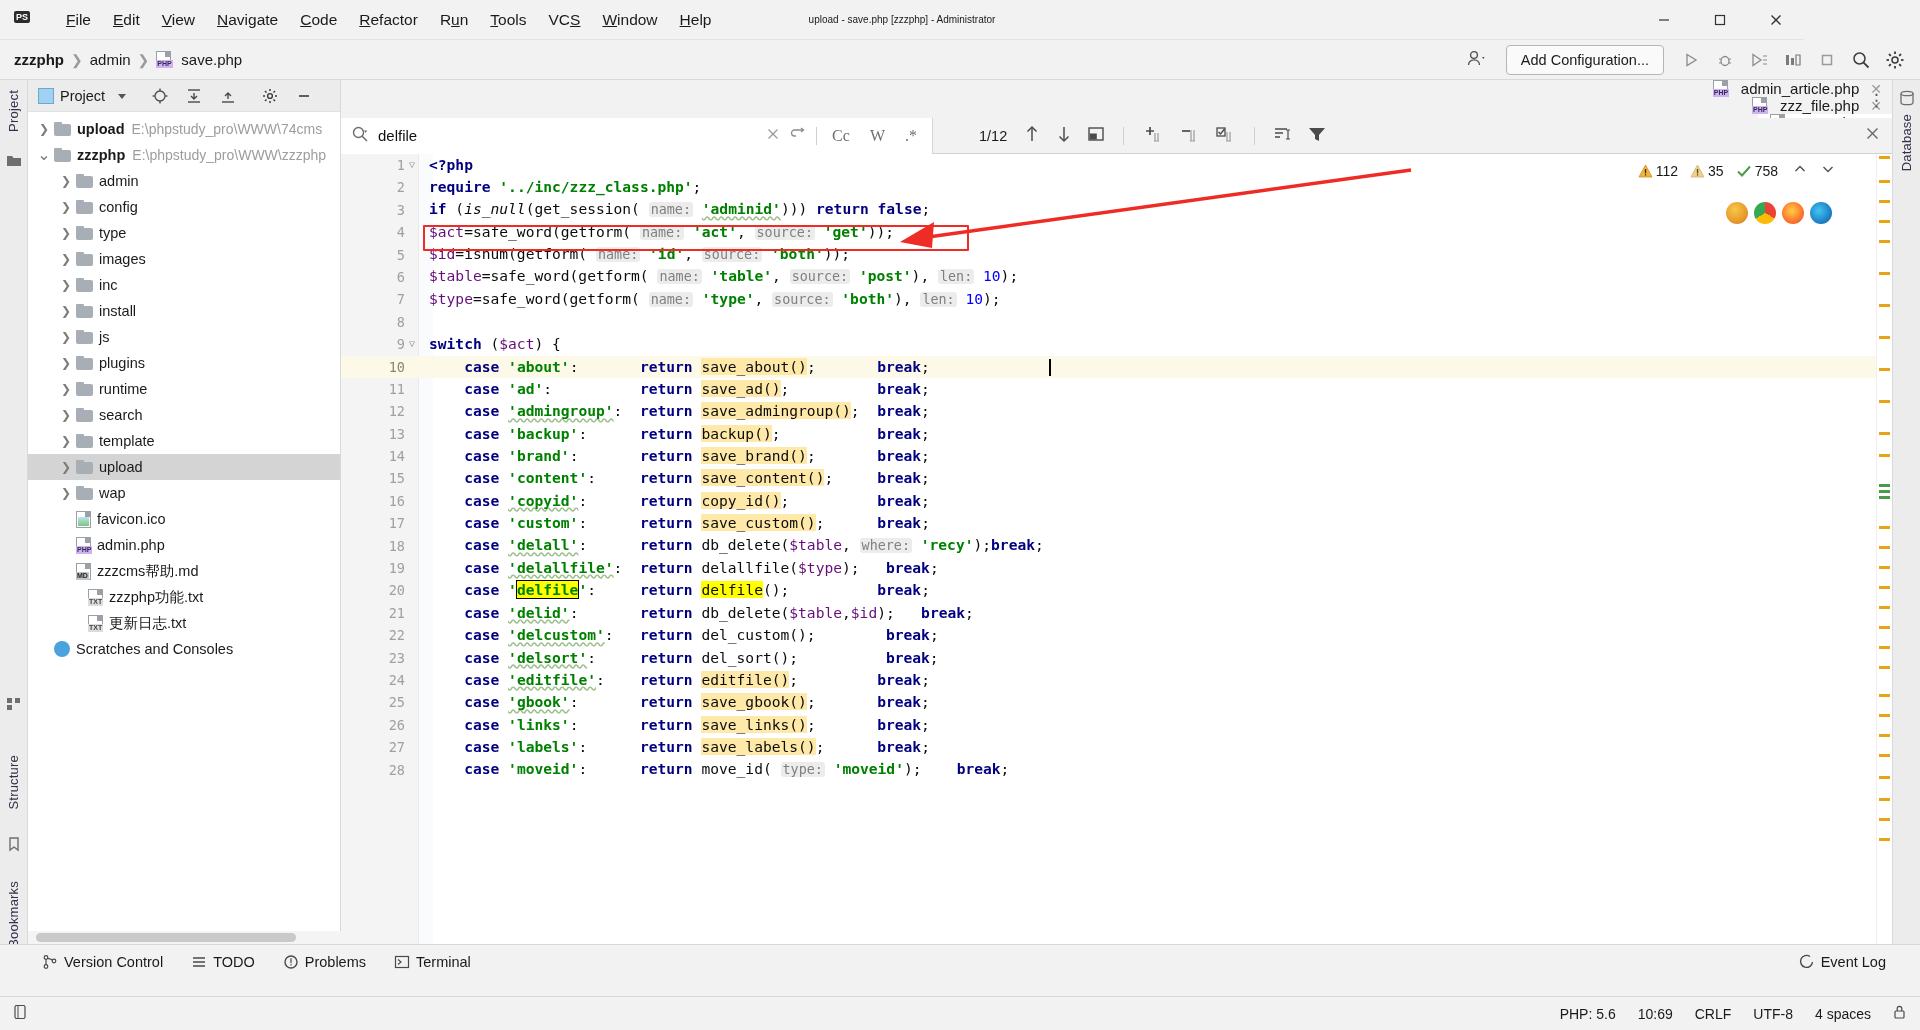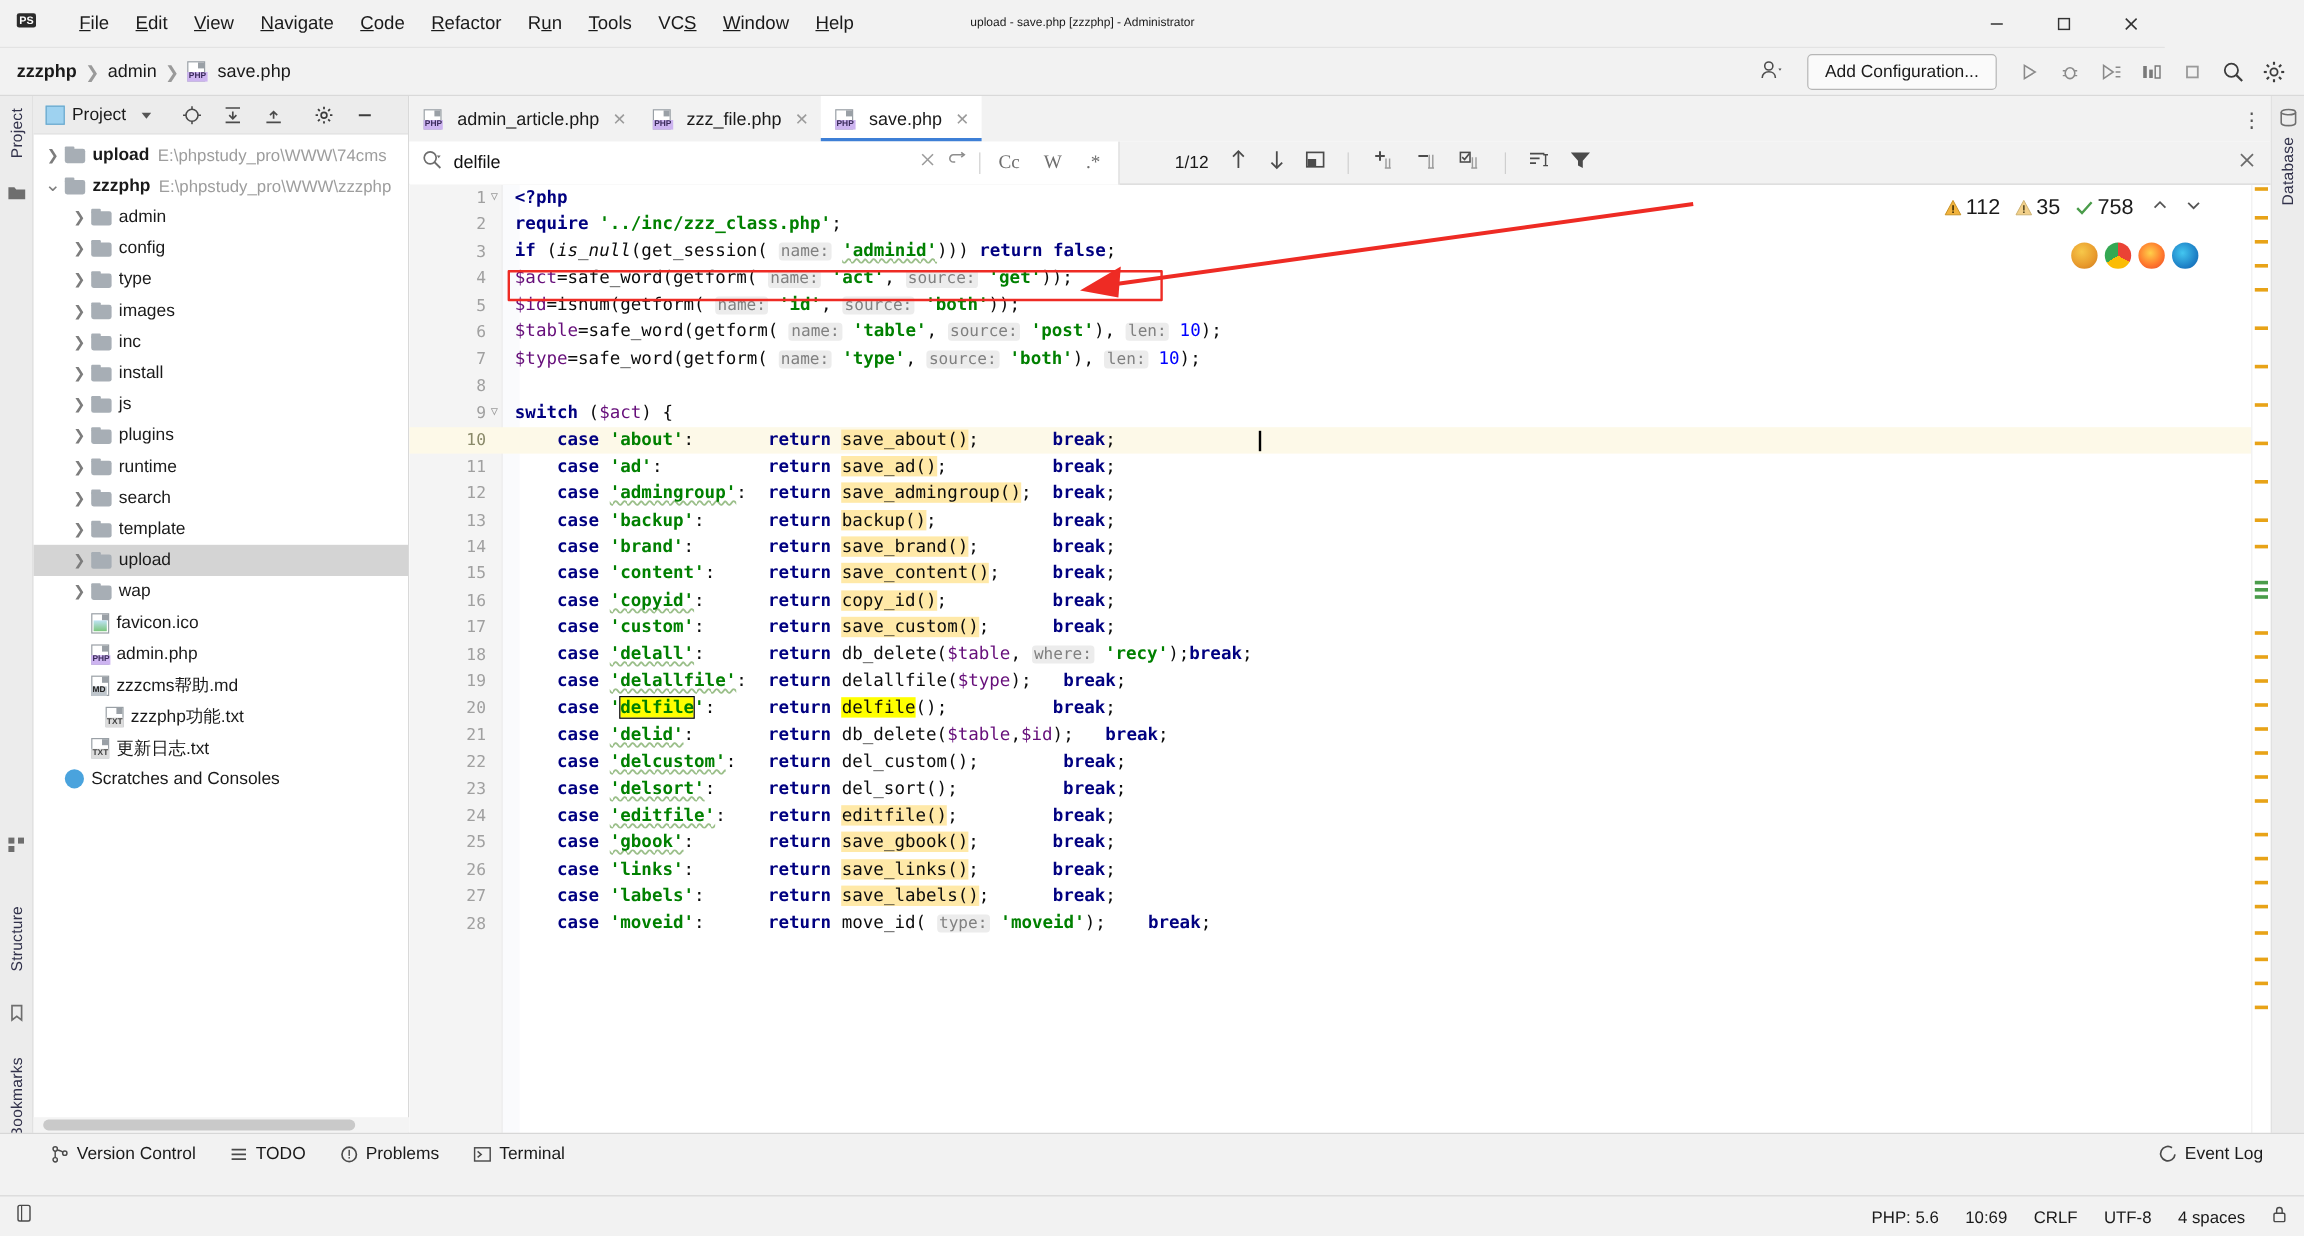--- a/index.html
+++ b/index.html
@@ -128,21 +128,21 @@
      border:1px solid #c59a2c; }
   .scrico { width:16px;height:16px;flex:none;margin-right:6px; border-radius:50%;
      background:#4aa3dd; position:relative;}
 
   
   .editorzone {
     position: absolute; top: 80px; left: 341px; right: 28px; height: 890px;
     background: #ffffff;
   }
   .tabsbar {
-    position: relative; height: 38px; background: #f2f2f2; display:flex; align-items:flex-end;
+    position: relative; height: 38px; background: #f2f2f2; display:flex; align-items:flex-end;flex-direction:column;
   }
   .etab {
     height: 38px; display: flex; align-items: center; padding: 0 10px 0 12px;
     font-size: 15px; color: #1a1a1a; gap: 7px; position: relative;
   }
   .etab.active { background: #ffffff; }
   .etab.active::after {
     content:""; position:absolute; left:0; right:0; bottom:0; height:3px; background:#3d7fd6;
   }
   .etab .x { color:#9b9b9b; font-size: 14px; margin-left: 4px; }
@@ -207,21 +207,21 @@
 
   
   .redbox {
     position:absolute; border:2px solid #ee2b24; pointer-events:none; border-radius:1px;
   }
   .arrow-svg { position:absolute; pointer-events:none; }
 
   
   .inspect {
     position:absolute; right:56px; top:8px; display:flex; align-items:center; gap:6px;
-    font-size:18px; color:#1a1a1a;
+    font-size:14px; color:#1a1a1a;
   }
   .ibadge { display:flex; align-items:center; gap:3px; }
   .browsers { position:absolute; right: 60px; top: 48px; display:flex; gap:6px; }
   .bico { width:22px;height:22px;border-radius:50%; }
 
   
   .markers {
     position:absolute; right:0; top:0; width:16px; bottom:0; background:#ffffff;
     border-left:1px solid #efefef;
   }
@@ -553,21 +553,21 @@
           <span class="nlabel">zzzcms帮助.md</span>
         </div>
         <div class="node" style="padding-left: 40px;">
           <span class="arrow"></span>
           <span class="fileicon">
             <span class="corner"></span>
             <span class="tag txt">TXT</span>
           </span>
           <span class="nlabel">zzzphp功能.txt</span>
         </div>
-        <div class="node" style="padding-left: 28px;">
+        <div class="node" style="padding-left: 40px;">
           <span class="arrow"></span>
           <span class="fileicon">
             <span class="corner"></span>
             <span class="tag txt">TXT</span>
           </span>
           <span class="nlabel">更新日志.txt</span>
         </div>
         <div class="node" style="padding-left: 6px;">
           <span class="arrow"></span>
           <span class="scrico"></span>

